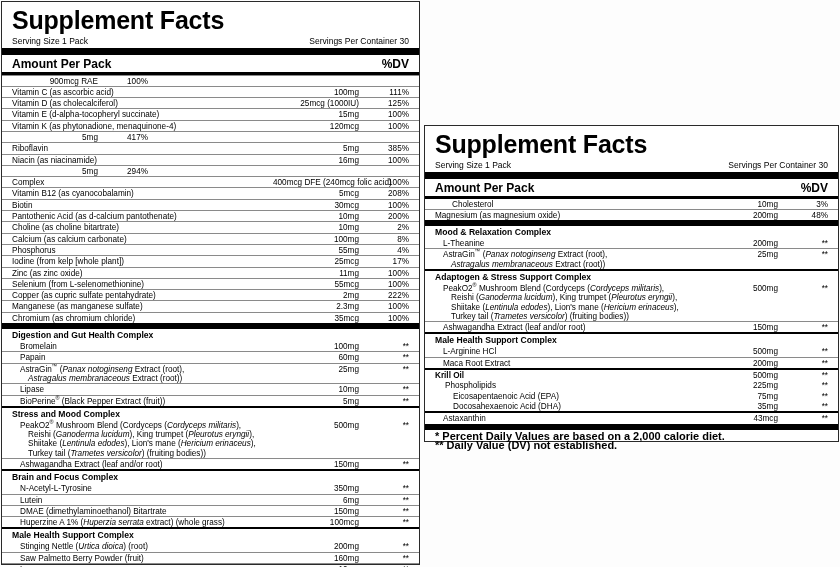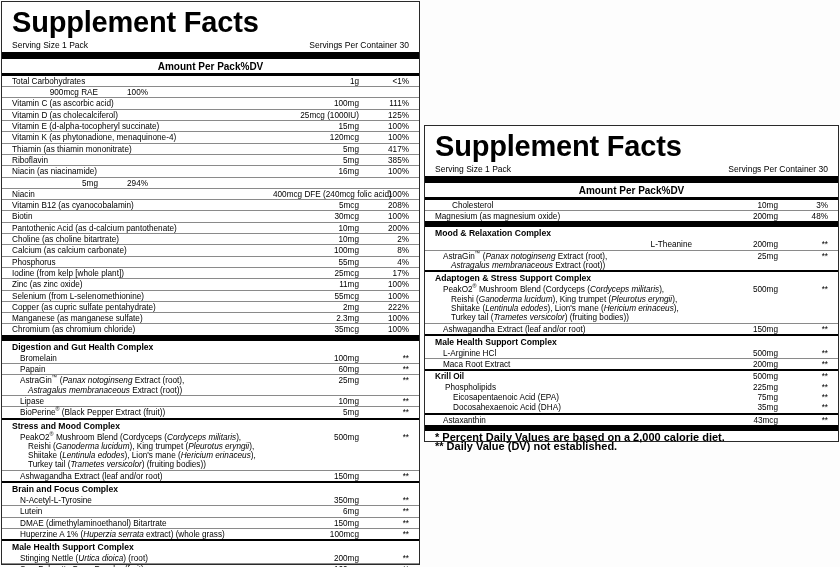--- a/index.html
+++ b/index.html
@@ -5,24 +5,24 @@
   html,body{margin:0;padding:0;}
   body{
     width:840px;height:567px;position:relative;background:#fdfdfd;
     font-family:"Liberation Sans","DejaVu Sans",sans-serif;color:#000;
     -webkit-font-smoothing:antialiased;
   }
   .panel{position:absolute;background:#fff;border:1px solid #2a2a2a;box-sizing:border-box;}
   .panel-left{left:1px;top:1px;width:419px;height:564px;}
   .panel-right{left:424px;top:125px;width:415px;height:317px;}
   .inner{padding:3px 10px 0 10px;}
-  .title{font-size:29px;font-weight:900;letter-spacing:-0.2px;line-height:1.1;margin-top:2px;}
+  .title{font-size:25px;font-weight:900;letter-spacing:-0.2px;line-height:1.1;margin-top:2px;}
   .servline{display:flex;justify-content:space-between;font-size:8.5px;line-height:10px;margin:1px 0 2px 0;}
   .bigbar{height:7px;background:#000;margin:0 -10px;}
-  .colhead{display:flex;justify-content:center;font-size:10px;font-weight:bold;
+  .colhead{display:flex;justify-content:space-between;font-size:12px;font-weight:bold;
     padding:2px 0 1px 0;border-bottom:3px solid #000;margin:0 -10px;padding-left:10px;padding-right:10px;}
   .rows{margin:0 -10px;}
   .row{display:flex;align-items:flex-start;padding:1px 10px 0 10px;min-height:9px;}
   .row.t-hair{border-top:1px solid #8a8a8a;}
   .row.t-med{border-top:2px solid #000;}
   .bar{height:6px;background:#000;}
   .name{flex:1;font-size:8.2px;line-height:9.3px;}
   .name .ln{display:block;}
   .amt{width:86px;text-align:right;font-size:8.2px;line-height:9.3px;white-space:nowrap;}
   .dv{width:50px;text-align:right;font-size:8.2px;line-height:9.3px;white-space:nowrap;}
@@ -42,27 +42,20 @@
     <div class="servline">
       <span>Serving Size 1 Pack</span>
       <span>Servings Per Container 30</span>
     </div>
     <div class="bigbar"></div>
     <div class="colhead">
       <span>Amount Per Pack</span>
       <span>%DV</span>
     </div>
     <div class="rows">
-        <div class="row ">
-          <div class="name">
-            <span class="ln" style="padding-left: 0px;"><span>Total Carbohydrates</span></span>
-          </div>
-          <div class="amt">1g</div>
-          <div class="dv">&lt;1%</div>
-        </div>
         <div class="row t-hair">
           <div class="amt">900mcg RAE</div>
           <div class="dv">100%</div>
         </div>
         <div class="row t-hair">
           <div class="name">
             <span class="ln" style="padding-left: 0px;"><span>Vitamin C (as ascorbic acid)</span></span>
           </div>
           <div class="amt">100mg</div>
           <div class="dv">111%</div>
@@ -82,23 +75,20 @@
           <div class="dv">100%</div>
         </div>
         <div class="row t-hair">
           <div class="name">
             <span class="ln" style="padding-left: 0px;"><span>Vitamin K (as phytonadione, menaquinone-4)</span></span>
           </div>
           <div class="amt">120mcg</div>
           <div class="dv">100%</div>
         </div>
         <div class="row t-hair">
-          <div class="name">
-            <span class="ln" style="padding-left: 0px;"><span>Thiamin (as thiamin mononitrate)</span></span>
-          </div>
           <div class="amt">5mg</div>
           <div class="dv">417%</div>
         </div>
         <div class="row t-hair">
           <div class="name">
             <span class="ln" style="padding-left: 0px;"><span>Riboflavin</span></span>
           </div>
           <div class="amt">5mg</div>
           <div class="dv">385%</div>
         </div>
@@ -108,21 +98,21 @@
           </div>
           <div class="amt">16mg</div>
           <div class="dv">100%</div>
         </div>
         <div class="row t-hair">
           <div class="amt">5mg</div>
           <div class="dv">294%</div>
         </div>
         <div class="row t-hair">
           <div class="name">
-            <span class="ln" style="padding-left: 0px;"><span>Niacin</span></span>
+            <span class="ln" style="padding-left: 0px;"><span>Complex</span></span>
           </div>
           <div class="amt">400mcg DFE (240mcg folic acid)</div>
           <div class="dv">100%</div>
         </div>
         <div class="row t-hair">
           <div class="name">
             <span class="ln" style="padding-left: 0px;"><span>Vitamin B12 (as cyanocobalamin)</span></span>
           </div>
           <div class="amt">5mcg</div>
           <div class="dv">208%</div>
@@ -350,21 +340,21 @@
           </div>
           <div class="amt">200mg</div>
           <div class="dv">48%</div>
         </div>
         <div class="bar"></div>
         <div class="row  section">
           <div class="name">Mood &amp; Relaxation Complex</div>
         </div>
         <div class="row ">
           <div class="name">
-            <span class="ln" style="padding-left: 8px; text-align: right;"><span>L-Theanine</span></span>
+            <span class="ln" style="padding-left: 8px;"><span>L-Theanine</span></span>
           </div>
           <div class="amt">200mg</div>
           <div class="dv">**</div>
         </div>
         <div class="row t-hair">
           <div class="name">
             <span class="ln" style="padding-left: 8px;"><span>AstraGin</span><span class="sup ">™</span><span> (</span><span class="it ">Panax notoginseng</span><span> Extract (root),</span></span>
             <span class="ln" style="padding-left: 16px;"><span class="it ">Astragalus membranaceous</span><span> Extract (root))</span></span>
           </div>
           <div class="amt">25mg</div>

